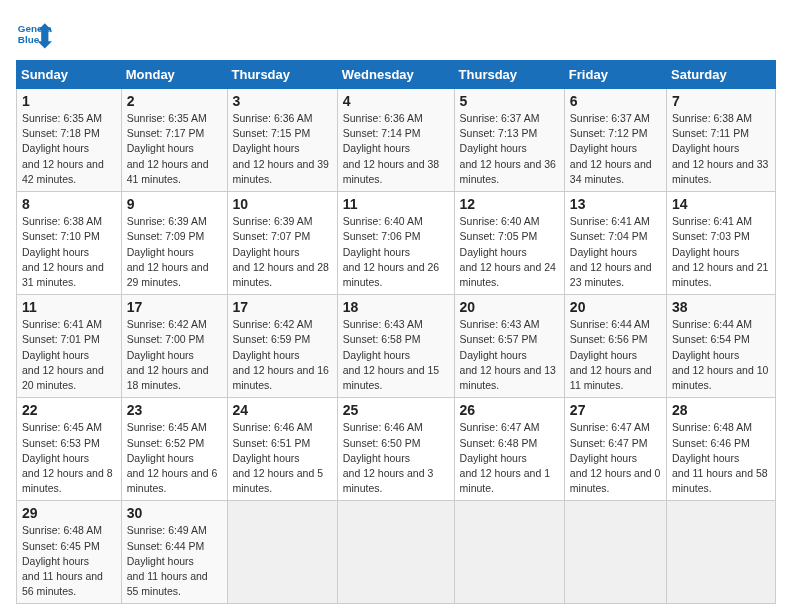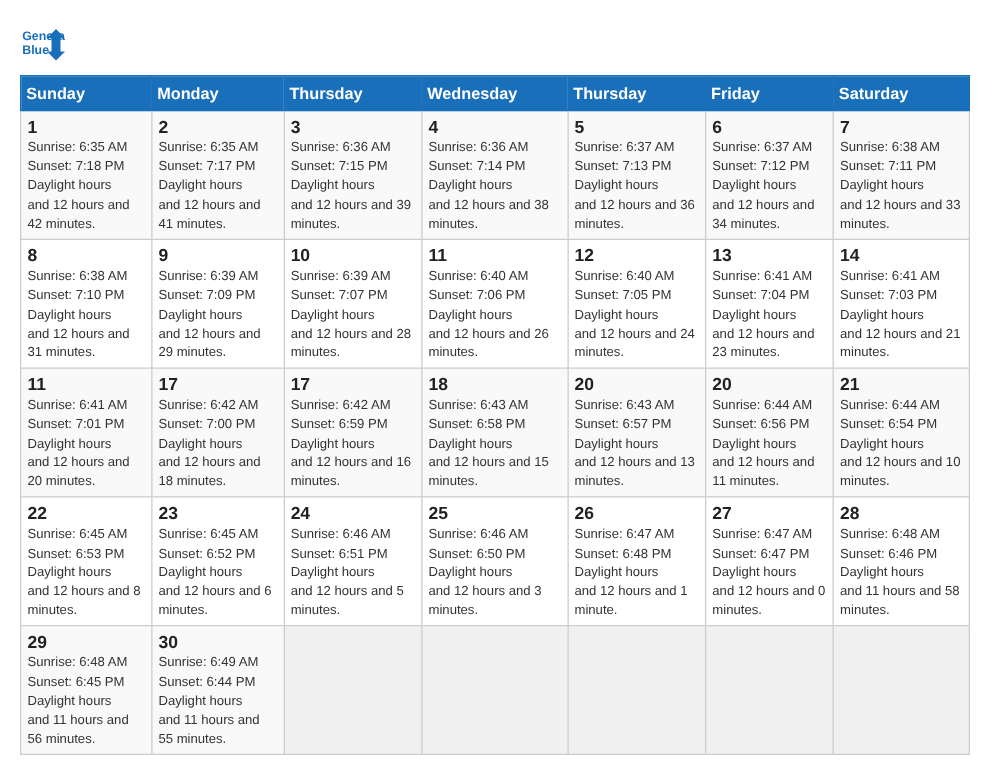--- a/index.html
+++ b/index.html
@@ -292,21 +292,21 @@
         <td>
         <span class="day-num">20</span>
         <div class="day-info">
           Sunrise: 6:44 AM<br>
           Sunset: 6:56 PM<br>
           Daylight hours<br>
           and 12 hours and 11 minutes.
         </div>
       </td>
         <td>
-        <span class="day-num">21</span>
+        <span class="day-num">38</span>
         <div class="day-info">
           Sunrise: 6:44 AM<br>
           Sunset: 6:54 PM<br>
           Daylight hours<br>
           and 12 hours and 10 minutes.
         </div>
       </td>
       </tr>
       <tr>
         <td>

